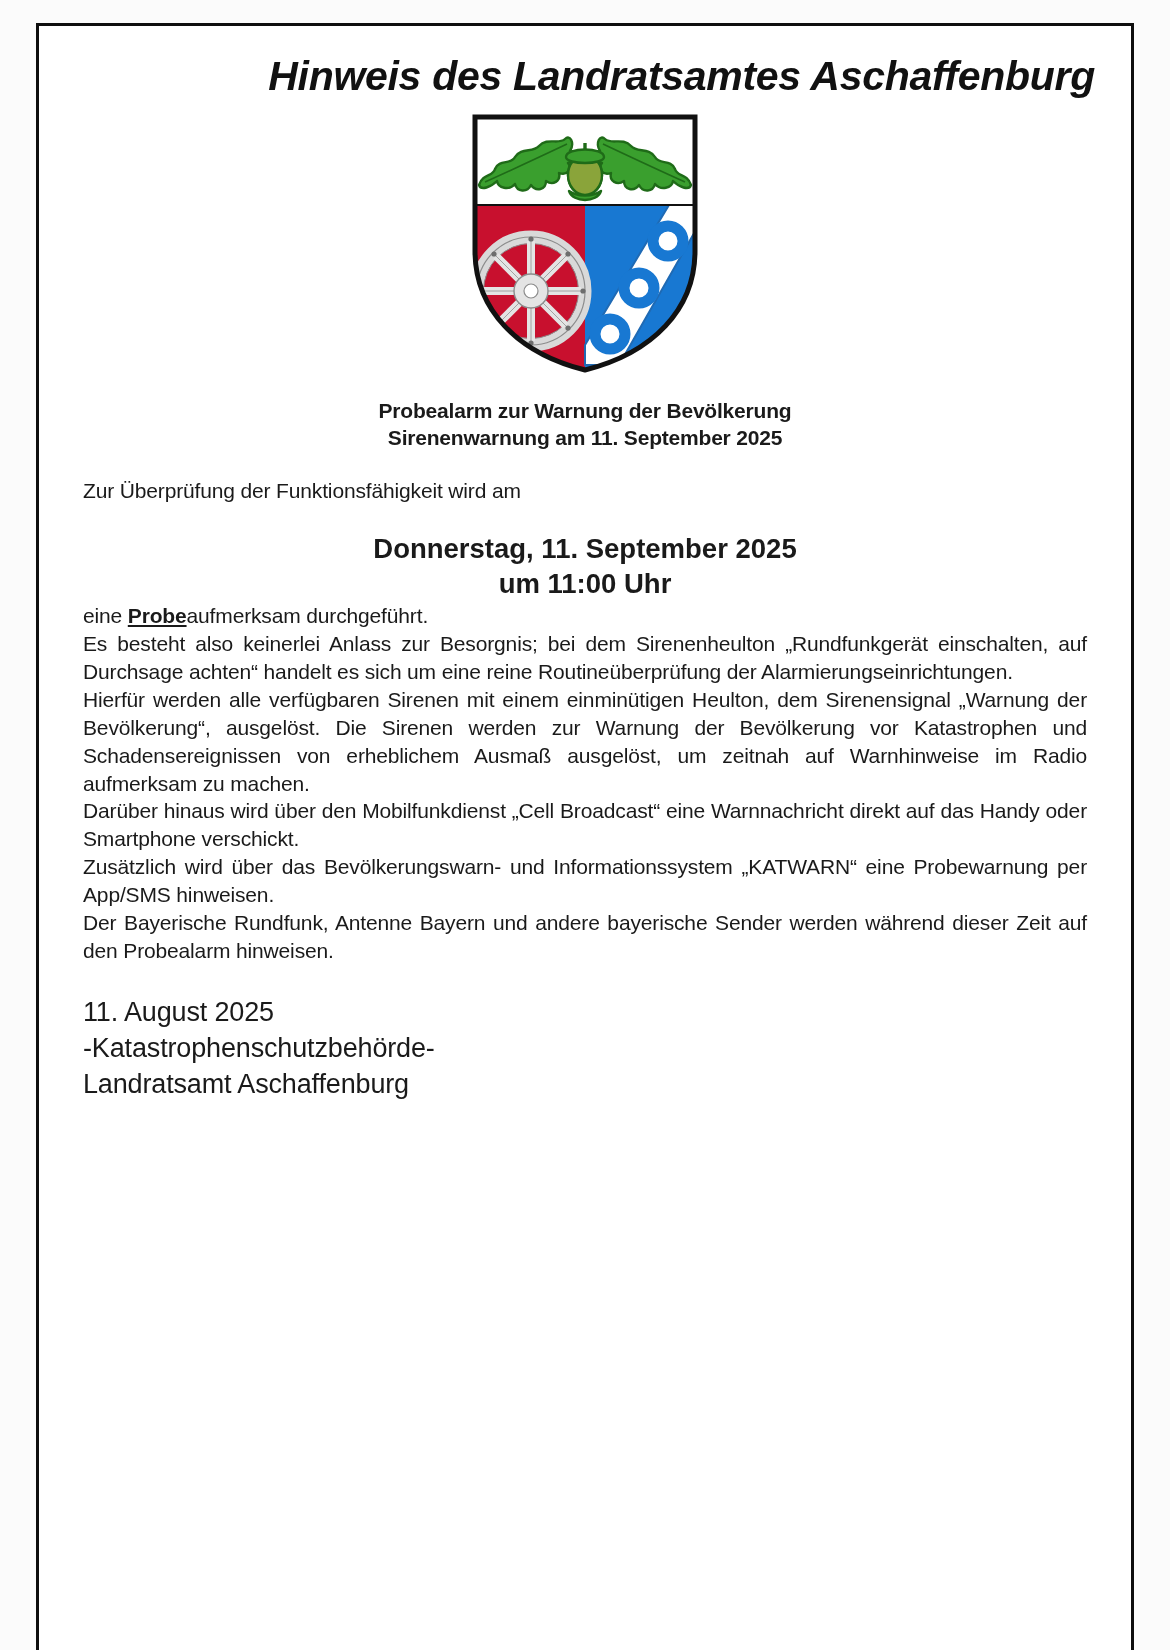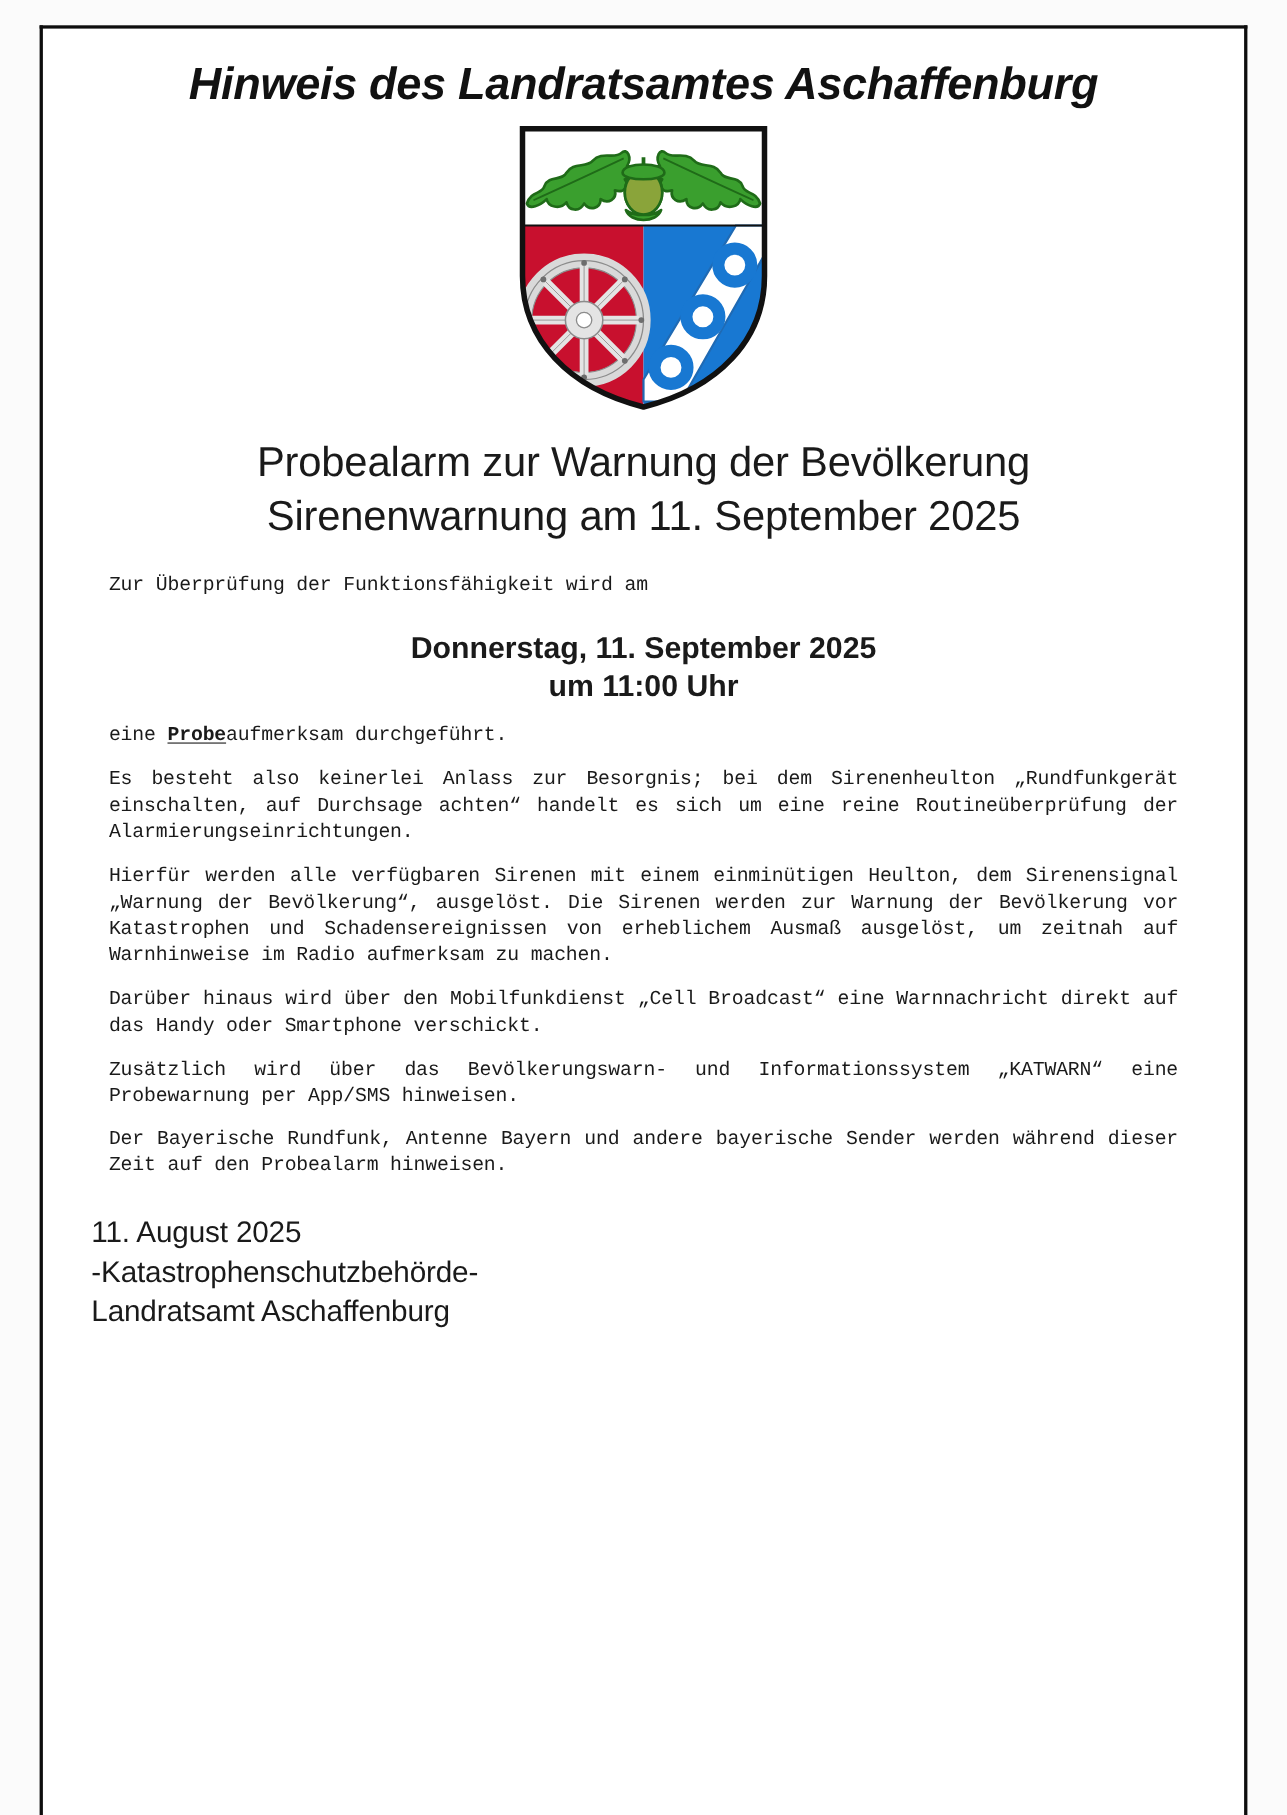--- a/index.html
+++ b/index.html
@@ -35,58 +35,57 @@
     height: 1627px;
     padding: 16px 36px 0 36px;
     overflow: hidden;
   }
 
   .title {
     font-size: 41px;
     font-weight: bold;
     font-style: italic;
     letter-spacing: -0.3px;
-    text-align: center;
+    text-align: right;
     margin: 11px 0 0 0;
     white-space: nowrap;
     color: #111111;
   }
 
   .crest-wrap {
     display: flex;
     justify-content: center;
     margin-top: 13px;
   }
   .crest {
     display: block;
   }
 
   .headline {
     text-align: center;
-    font-size: 38px;
-    font-weight: normal;
+    font-size: 21px;
+    font-weight: bold;
     line-height: 1.30;
     margin-top: 22px;
     letter-spacing: -0.2px;
   }
 
   .body-col {
     margin-top: 25px;
     padding: 0 8px 0 8px;
   }
 
   p.para {
-    font-size: 18px;
+    font-size: 21px;
     line-height: 1.33;
-    margin: 16px;
+    margin: 0;
     text-align: justify;
     text-justify: inter-word;
     letter-spacing: -0.15px;
     hyphens: manual;
-    font-family: Liberation Mono, monospace;
   }
   p.left {
     text-align: left;
   }
   .gap-lg { margin-top: 30px; }
   .gap-md { margin-top: 27px; }
   .gap-sm { margin-top: 2px; }
 
   .center-block {
     text-align: center;

